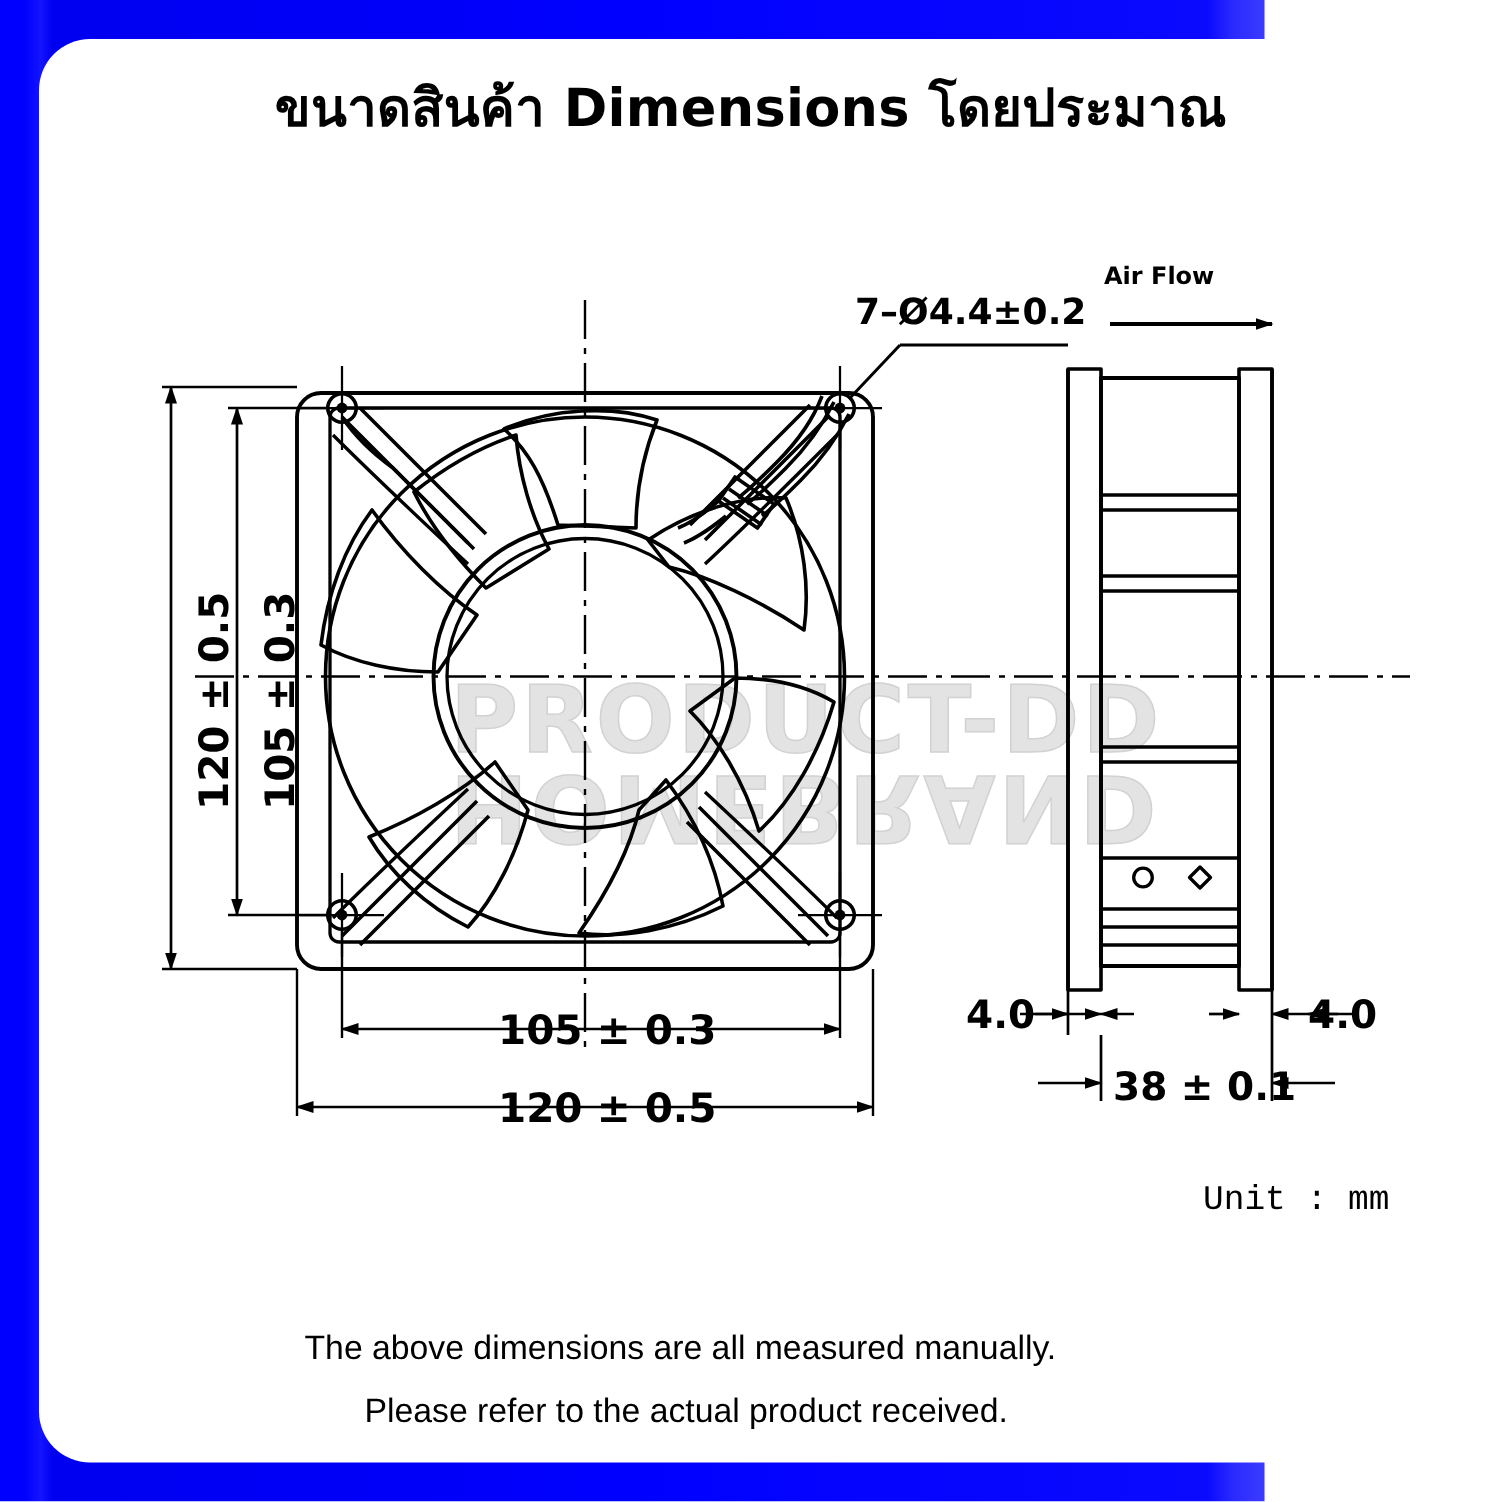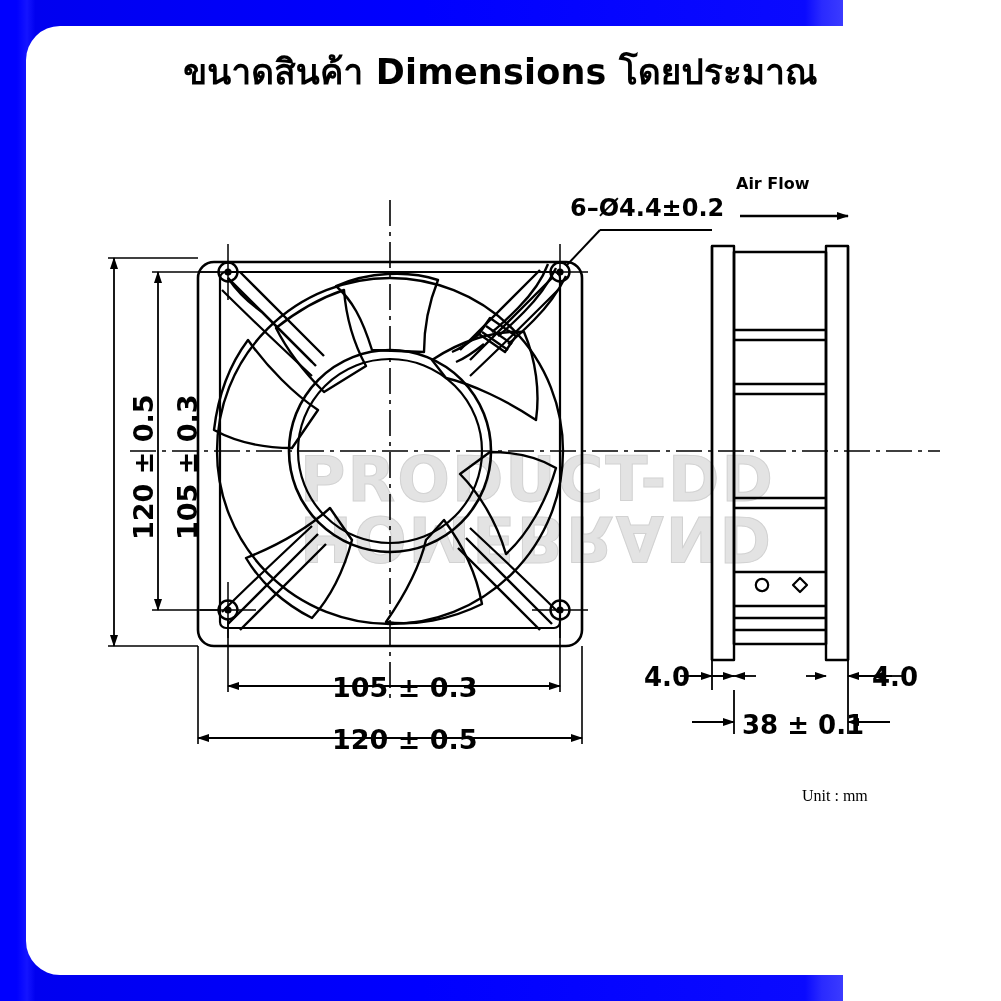--- a/index.html
+++ b/index.html
@@ -75,22 +75,22 @@
     position: absolute;
     color: #000000;
     font-size: 22.5px;
     font-family: "Liberation Sans", sans-serif;
     white-space: nowrap;
   }
 
   .unit {
     position: absolute;
     color: #000000;
-    font-size: 16px;
-    font-family: Liberation Serif, serif;
+    font-size: 23px;
+    font-family: Liberation Mono, monospace;
     white-space: nowrap;
   }
 
   
   .watermark {
     position: absolute;
     color: #e3e3e3;
     font-weight: bold;
     font-size: 62px;
     letter-spacing: 2px;
@@ -335,26 +335,28 @@
   </svg>
 
   <div class="dimtext v-dim" style="left:128px; top:540px; font-size:27px;">120 ± 0.5</div>
 
   <div class="dimtext v-dim" style="left:172px; top:540px; font-size:27px;">105 ± 0.3</div>
 
   <div class="dimtext" style="left:332px; top:672px; font-size:27px;">105 ± 0.3</div>
 
   <div class="dimtext" style="left:332px; top:724px; font-size:27px;">120 ± 0.5</div>
 
-  <div class="dimtext" style="left:570px; top:194px; font-size:24px;">6–Ø4.4±0.2</div>
+  <div class="dimtext" style="left:570px; top:194px; font-size:24px;">7–Ø4.4±0.2</div>
 
   <div class="dimtext" style="left:736px; top:174px; font-size:16px;">Air Flow</div>
 
   <div class="dimtext" style="left:644px; top:662px; font-size:26px;">4.0</div>
 
   <div class="dimtext" style="left:872px; top:662px; font-size:26px;">4.0</div>
 
   <div class="dimtext" style="left:742px; top:710px; font-size:26px;text-align:center;">38 ± 0.1</div>
 
   <div class="unit" style="left:802px; top:787px;">Unit : mm</div>
 
-
+  <div class="footnote" style="left:203px; top:886px;">The above dimensions are all measured manually.</div>
+
+  <div class="footnote" style="left:243px; top:928px;">Please refer to the actual product received.</div>
 </div>
 
 </body></html>

